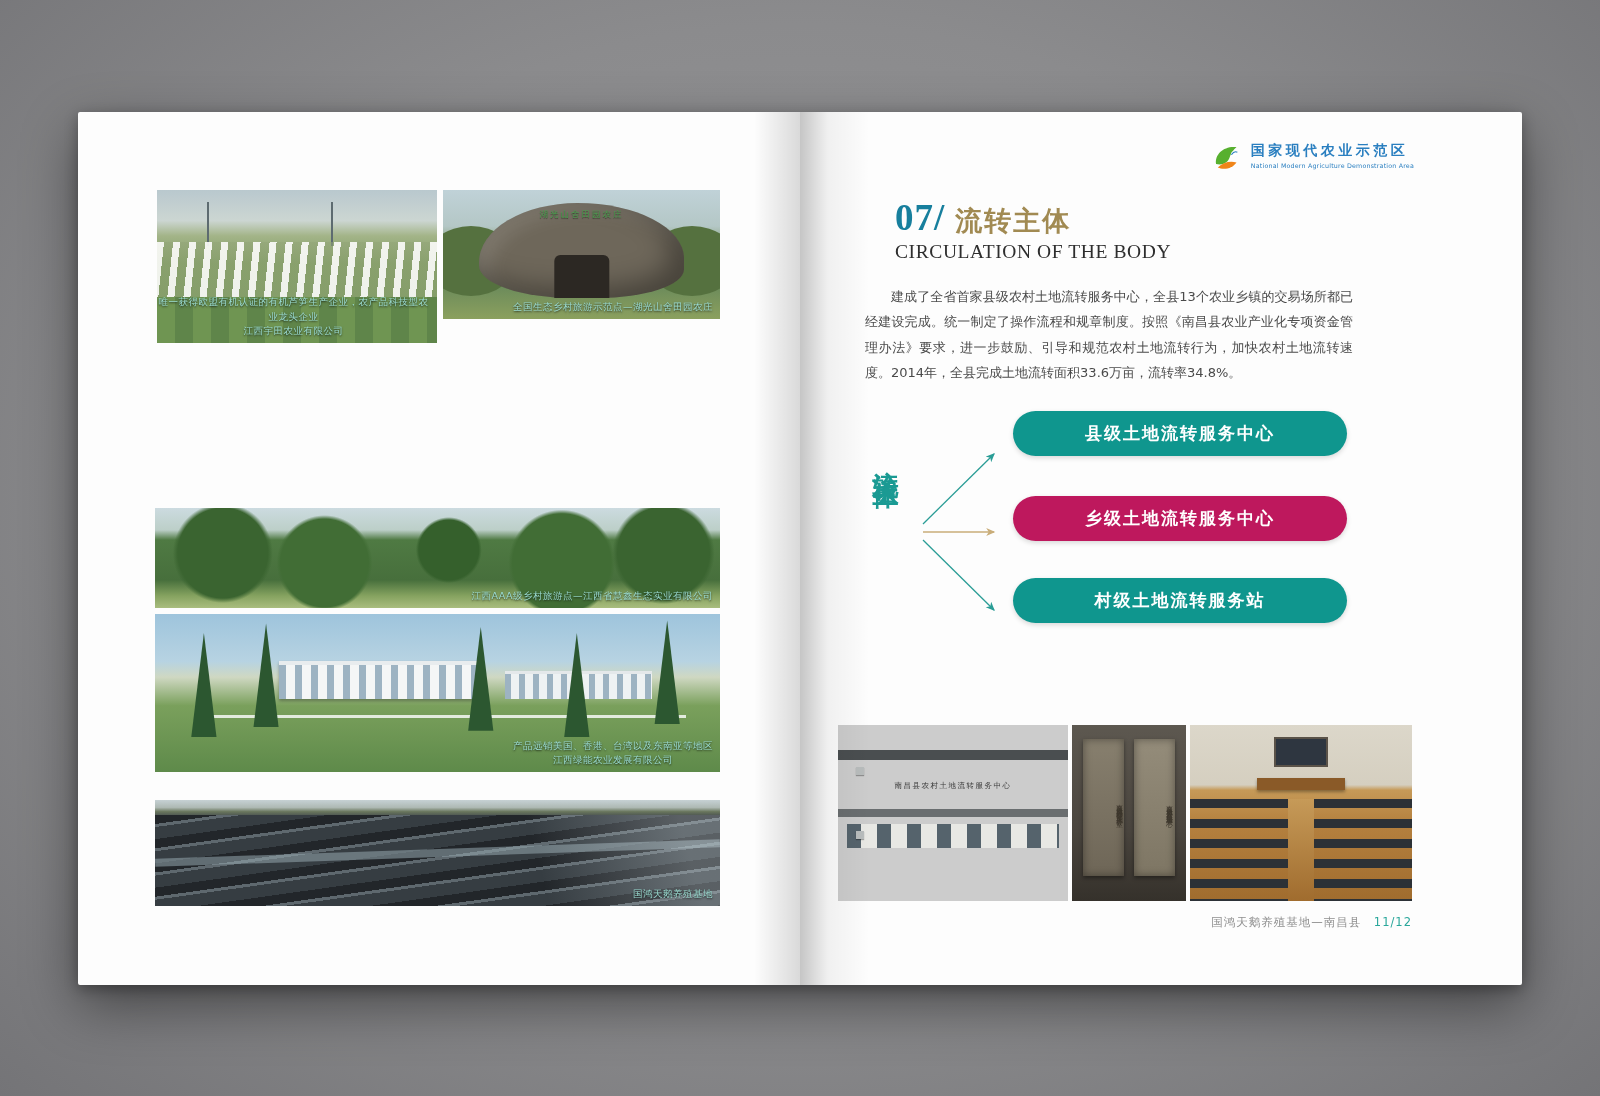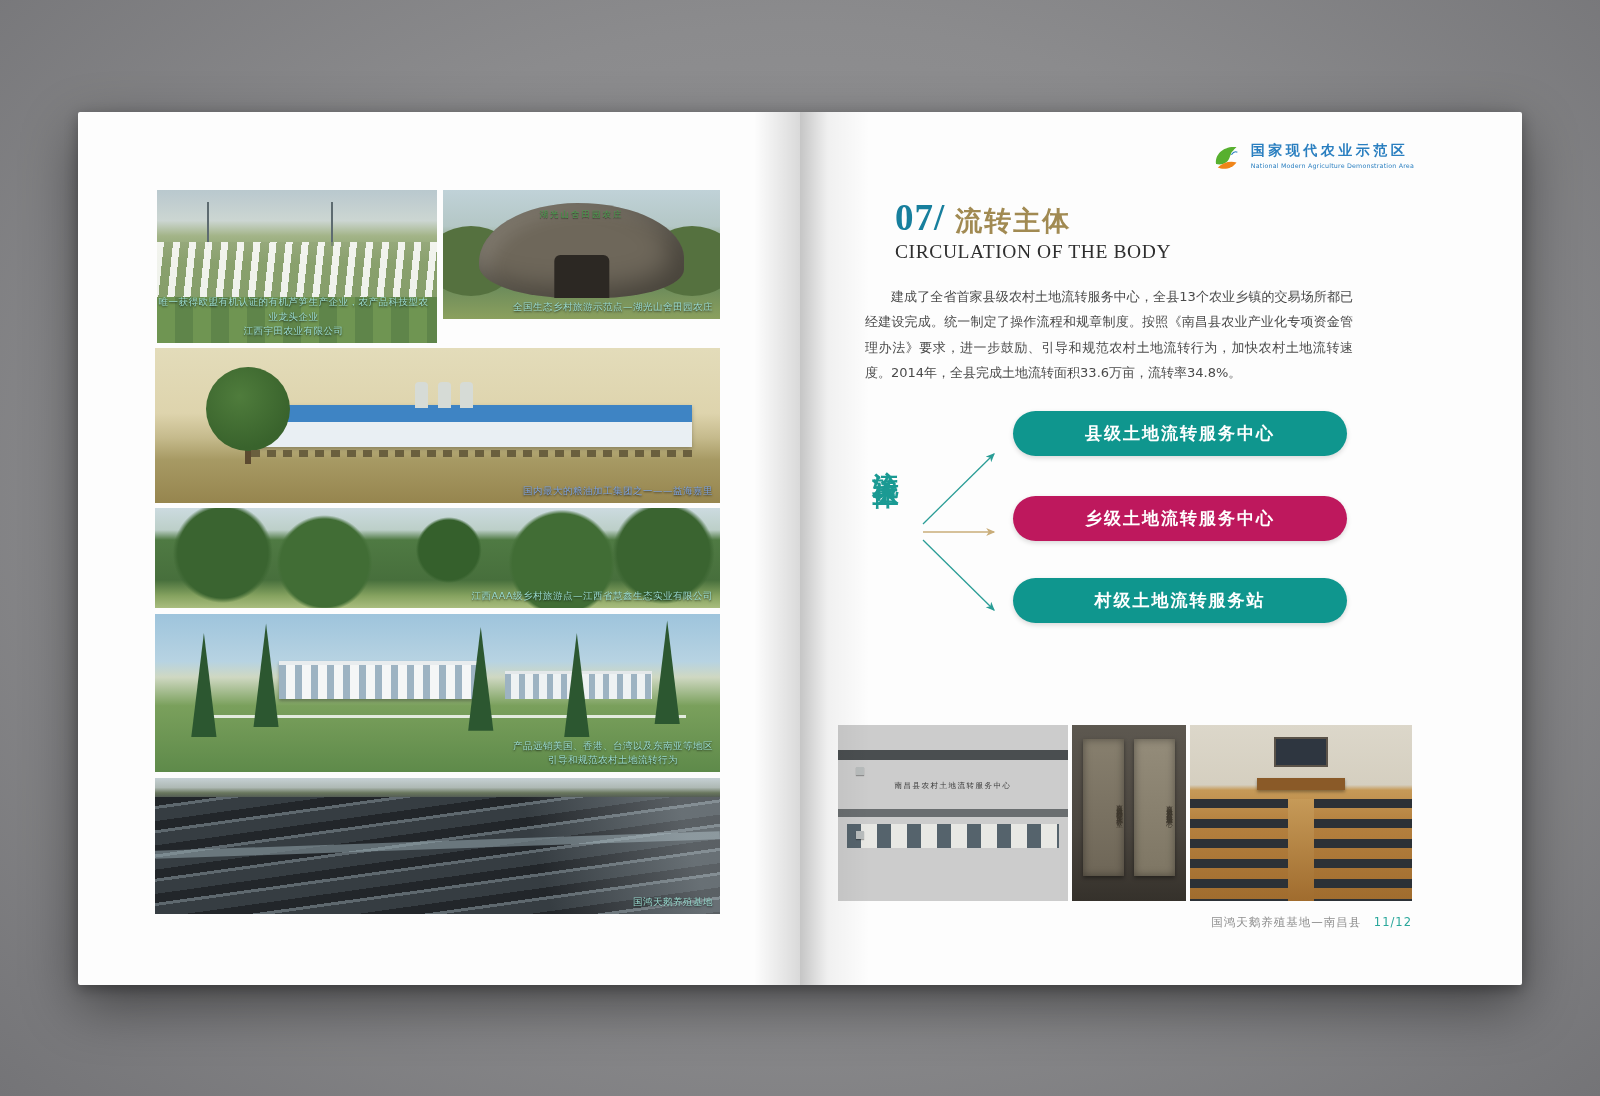--- a/index.html
+++ b/index.html
@@ -78,21 +78,21 @@
     background:repeating-linear-gradient(90deg,#9db3c2 0 7px,#f4f6f6 7px 16px);
     border-top:4px solid #e8ecee; box-shadow:0 2px 3px rgba(0,0,0,.3); }
   .ph5 .bldg2 { left:62%; top:36%; width:26%; height:18%;
     background:repeating-linear-gradient(90deg,#9db3c2 0 6px,#eef2f3 6px 14px);
     border-top:3px solid #e4e8ea; }
   .ph5 .cone { width:30px; height:104px; background:#2c5730;
     clip-path:polygon(50% 0, 92% 100%, 8% 100%); top:12%; }
   .ph5 .fence { left:10%; right:6%; top:64%; height:3px; background:rgba(255,255,255,.8); }
 
   
-  .ph6 { left:77px; top:666px; width:565px; height:136px;
+  .ph6 { left:77px; top:688px; width:565px; height:106px;
     background:linear-gradient(180deg,#c6d1d4 0%,#aeb9b4 7%,#69765d 11%,#454c4e 16%,#3c4246 100%); }
   .ph6 .nets { left:0; right:0; top:14%; bottom:0;
     background:repeating-linear-gradient(172deg,#22262a 0 9px,#5e686e 9px 12px,#363d42 12px 24px); }
   .ph6 .glint { left:55%; right:0; top:14%; bottom:0;
     background:linear-gradient(75deg, transparent 30%, rgba(220,230,235,.30) 85%); }
   .ph6 .canal { left:0; right:0; top:46%; height:8px; background:rgba(150,168,175,.55); transform:rotate(-2deg); }
 
   
   .brand { position:absolute; right:108px; top:30px; display:flex; align-items:flex-start; z-index:10; }
   .brand svg { width:34px; height:34px; margin-right:6px; }
@@ -176,48 +176,38 @@
 
     <div class="photo ph2">
       <div class="art bush" style="left:-6%;"></div>
       <div class="art bush" style="right:-6%;"></div>
       <div class="art rock"></div>
       <div class="art door"></div>
       <div class="art inscr">湖光山舍田园农庄</div>
       <div class="cap">全国生态乡村旅游示范点—湖光山舍田园农庄</div>
     </div>
 
-    <div class="photo ph3">
-      <div class="art bldg"></div>
-      <div class="art silo" style="left:46%;"></div>
-      <div class="art silo" style="left:50%;"></div>
-      <div class="art silo" style="left:54%;"></div>
-      <div class="art trunk"></div>
-      <div class="art tree"></div>
-      <div class="art yard"></div>
-      <div class="cap blue">国内最大的粮油加工集团之一——益海嘉里</div>
-    </div>
 
     <div class="photo ph4">
       <div class="art blobs"></div>
       <div class="cap">江西AAA级乡村旅游点—江西省慧鑫生态实业有限公司</div>
     </div>
 
     <div class="photo ph5">
       <div class="art bldg1"></div>
       <div class="art bldg2"></div>
       <div class="art fence"></div>
       <div class="art cone" style="left:6%;"></div>
       <div class="art cone" style="left:17%; top:6%;"></div>
       <div class="art cone" style="left:55%; top:8%;"></div>
       <div class="art cone" style="left:72%;"></div>
       <div class="art cone" style="left:88%; top:4%;"></div>
       <div class="cap">
         <span>产品远销美国、香港、台湾以及东南亚等地区</span><br>
-        <span>引导和规范农村土地流转行为</span>
+        <span>江西绿能农业发展有限公司</span>
       </div>
     </div>
 
     <div class="photo ph6">
       <div class="art nets"></div>
       <div class="art canal"></div>
       <div class="art glint"></div>
       <div class="cap">国鸿天鹅养殖基地</div>
     </div>
   </div>

